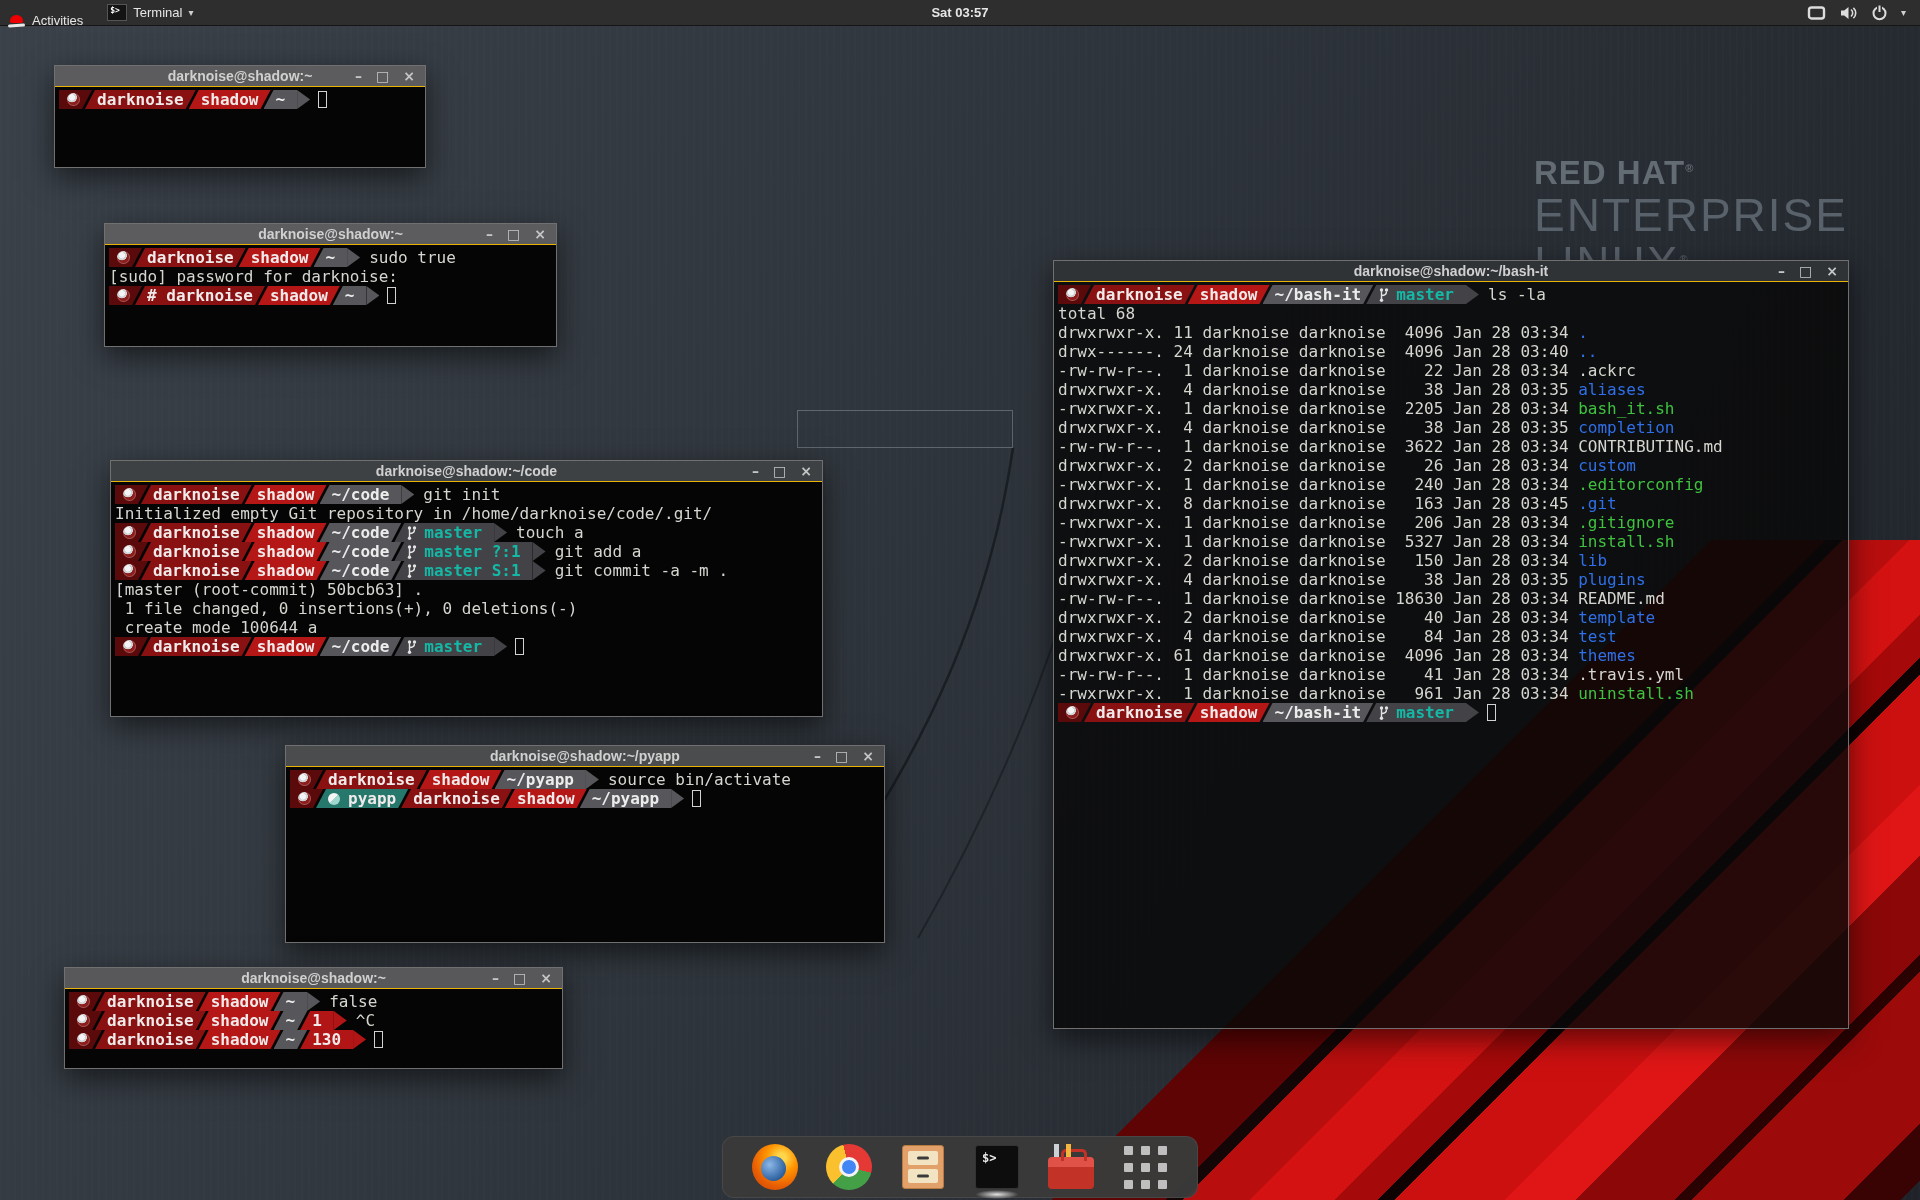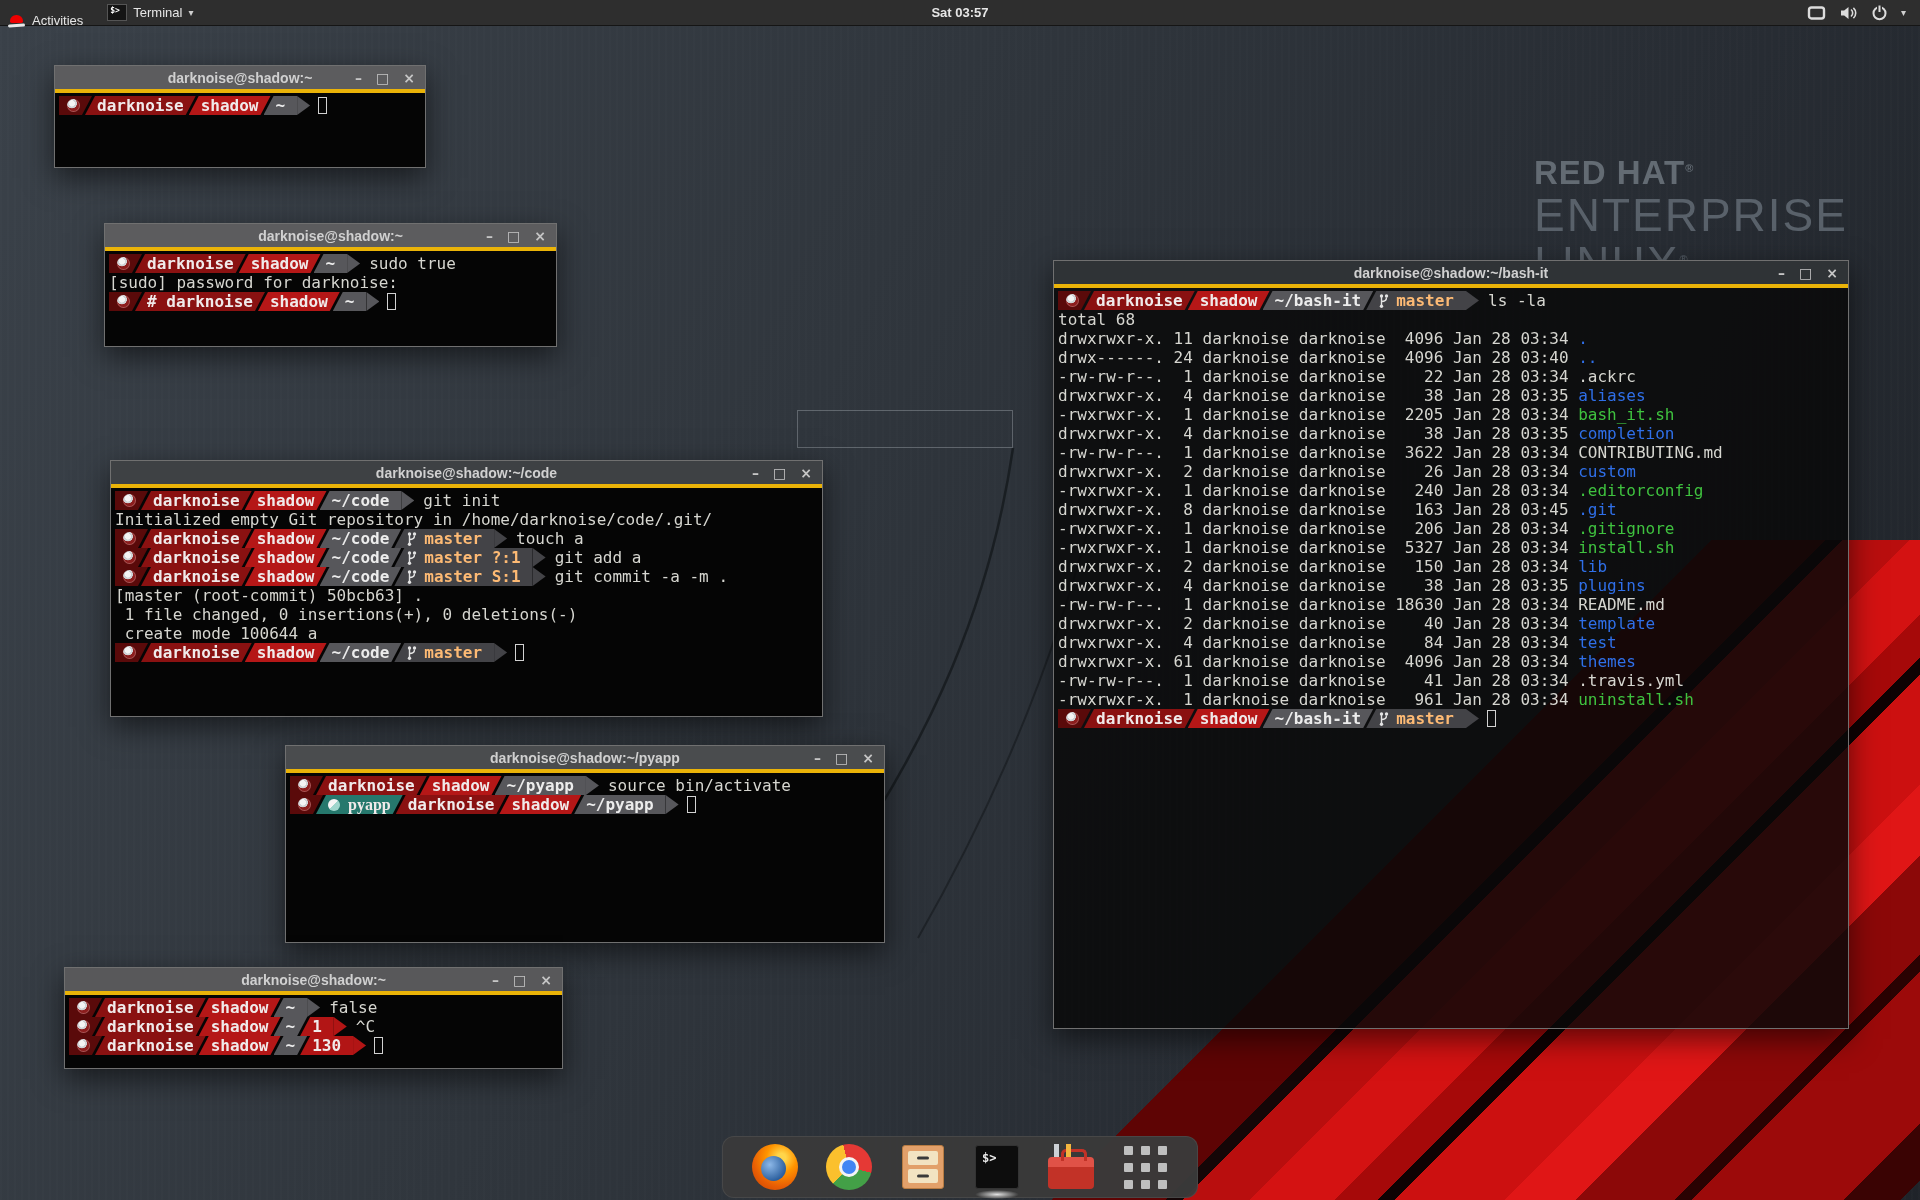--- a/index.html
+++ b/index.html
@@ -50,46 +50,46 @@
 
   
   #brand { position:absolute; left:1534px; top:92px; color:#59616a; user-select:none;margin-top:36px; }
   #brand .b1 { font-size:33px; font-weight:700; letter-spacing:1px; color:#636b73; }
   #brand .b2, #brand .b3 { font-size:46px; font-weight:400; letter-spacing:2px; line-height:1.04; }
   #brand sup { font-size:11px; vertical-align:super; }
 
   
   .window { position:absolute; border:1px solid #707070; box-shadow:0 10px 28px rgba(0,0,0,0.55);
     display:flex; flex-direction:column; }
-  .titlebar { height:27px; display:flex; align-items:center; justify-content:center;
+  .titlebar { height:21px; display:flex; align-items:center; justify-content:center;
     position:relative; font:700 14px "Liberation Sans", sans-serif; color:#d0d0d0;
-    border-bottom:4px solid #eab308; flex:0 0 auto;text-align:center; }
+    border-bottom:1px solid #eab308; flex:0 0 auto;text-align:center; }
   .controls { position:absolute; right:10px; top:0; height:100%; display:flex;
     align-items:center; gap:14px; }
   .wbtn { color:#c6c6c6; font-size:14px; line-height:1; cursor:pointer;
     font-family:"DejaVu Sans", sans-serif; }
   .term { flex:1; background:#050505; padding:3px 0 4px 4px; overflow:hidden;
     font:16px/19px "DejaVu Sans Mono", monospace; color:var(--terminal-fg); }
   .window.translucent .term { background:rgba(8,8,8,0.84); }
 
   .line { height:19px; display:flex; align-items:stretch; white-space:pre; }
   .seg { display:inline-flex; align-items:center; padding:0 12px; margin-left:-7px;
     clip-path:polygon(10px 0, 100% 0, calc(100% - 10px) 100%, 0 100%);
     font-weight:700; color:#f0eaea; }
   .seg.first { margin-left:0; padding-left:8px;
     clip-path:polygon(0 0, 100% 0, calc(100% - 10px) 100%, 0 100%); }
   .seg.last { clip-path:polygon(10px 0, 100% 0, 100% 100%, 0 100%); }
   .tip { width:13px; flex:0 0 auto; clip-path:polygon(0 0, 100% 50%, 0 100%); }
   .seg-icon { background:var(--seg-icon-bg); }
   .seg-user { background:var(--seg-user-bg); }
   .seg-host { background:var(--seg-host-bg);align-items:center; }
   .seg-path { background:var(--seg-path-bg); color:#ececec; }
-  .seg-git  { background:var(--seg-git-bg);  color:#fdba74; }
+  .seg-git  { background:var(--seg-git-bg);  color:#14b8a6; }
   .seg-exit { background:var(--seg-exit-bg); }
-  .seg-venv { background:var(--seg-venv-bg);font-family:Liberation Serif, serif; }
+  .seg-venv { background:var(--seg-venv-bg); }
   .picon { width:13px; height:13px; border-radius:50%; flex:0 0 auto;
     background:radial-gradient(circle at 38% 34%, #f4f4f4 0 26%, #cfd3d6 27% 40%, #8c1d1d 44% 100%);
     box-shadow:0 0 0 1px rgba(255,255,255,0.25) inset; }
   .seg .picon + .segtxt, .seg .pyicon + .segtxt { margin-left:8px; }
   .bicon { margin-right:6px; }
   .pyicon { width:12px; height:12px; border-radius:50%; flex:0 0 auto;
     background:linear-gradient(135deg,#f5f5f5 50%,#9fd6cd 50%); }
   .cmd { margin-left:9px; align-self:center; }
   .out { align-self:center; }
   .cursor { width:9px; height:17px; border:1px solid #d2d2d2; align-self:center; margin-left:8px; }

